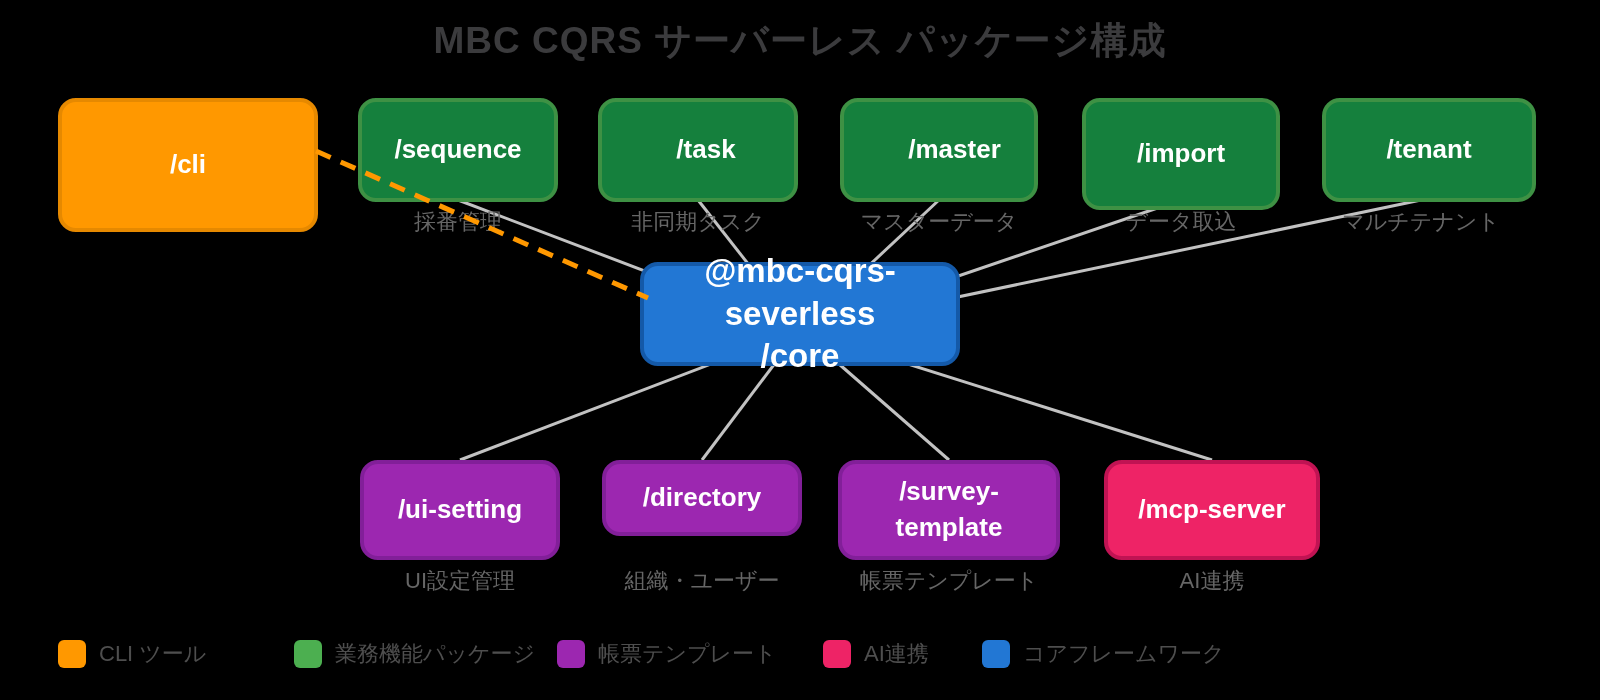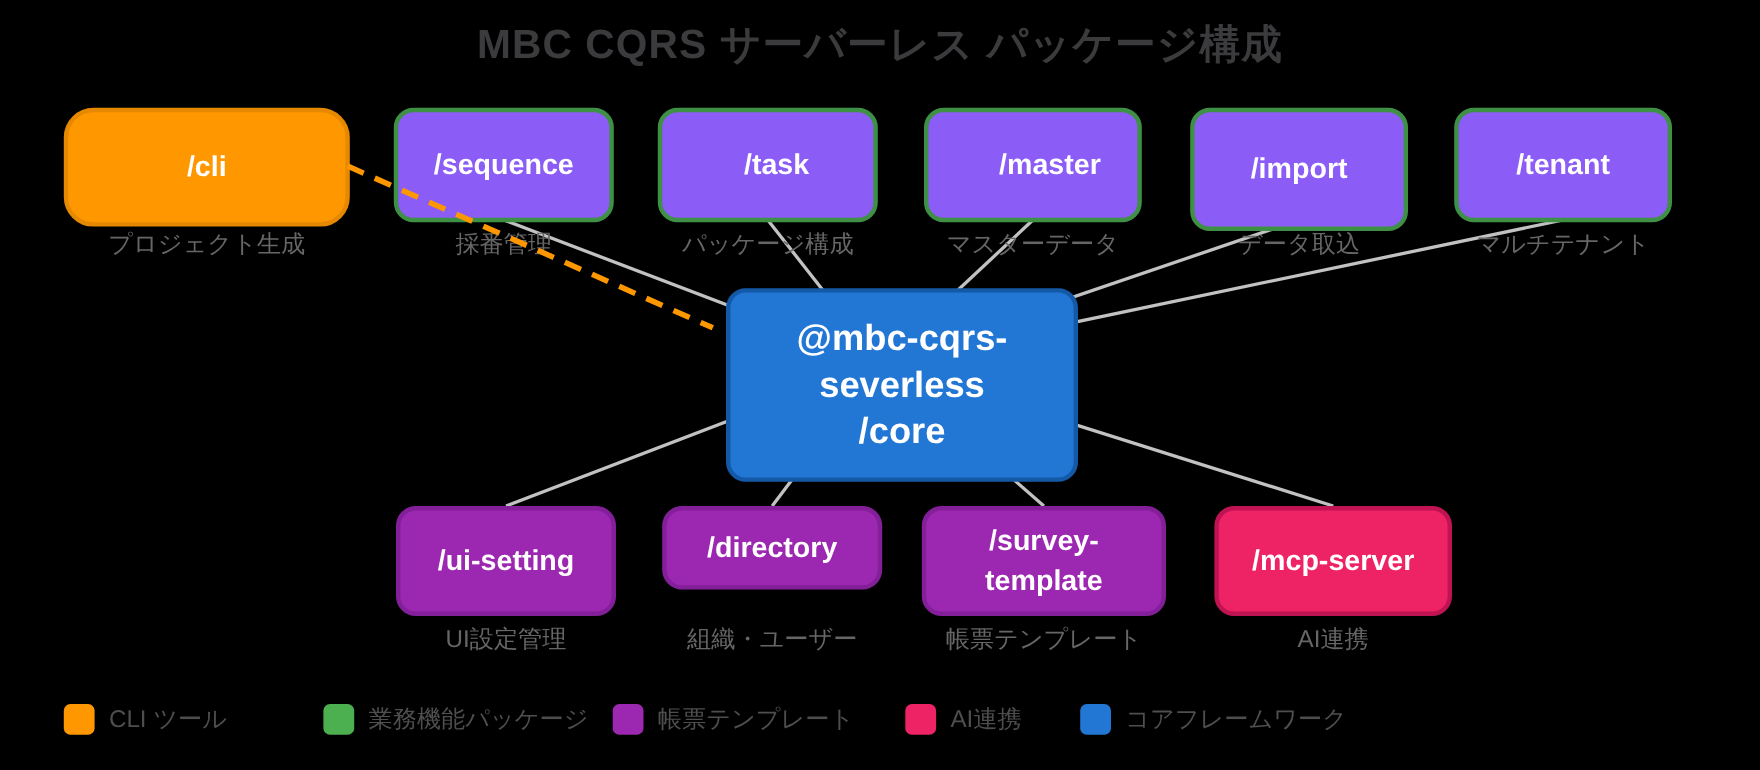--- a/index.html
+++ b/index.html
@@ -12,33 +12,33 @@
     font-size:37px;font-weight:bold;color:#3b3b3d;letter-spacing:1px;z-index:2;
   }
   svg.layer{position:absolute;left:0;top:0;z-index:1;pointer-events:none;}
   svg.layer-top{position:absolute;left:0;top:0;z-index:5;pointer-events:none;}
   .box{
     position:absolute;z-index:2;box-sizing:border-box;border:4px solid;border-radius:18px;
     display:flex;align-items:center;justify-content:center;text-align:center;
     color:#fff;font-weight:bold;font-size:26px;line-height:1.38;white-space:pre-line;
   }
   .c-orange{background:#FF9800;border-color:#E68900;}
-  .c-green{background:#8b5cf6;border-color:#3E9144;}
+  .c-green{background:#15803d;border-color:#3E9144;}
   .c-purple{background:#9C27B0;border-color:#821F99;}
   .c-pink{background:#EE2366;border-color:#C01353;}
   .c-blue{background:#2277D4;border-color:#1459A8;}
   
-  #node-cli{left:58px;top:98px;width:260px;height:108px;border-radius:27px;}
+  #node-cli{left:58px;top:98px;width:260px;height:134px;}
   #node-sequence{left:358px;top:98px;width:200px;height:104px;}
   #node-task{left:598px;top:98px;width:200px;height:104px;padding-left:16px;}
   #node-master{left:840px;top:98px;width:198px;height:104px;padding-left:31px;}
   #node-import{left:1082px;top:98px;width:198px;height:112px;}
-  #node-tenant{left:1322px;top:98px;width:198px;height:104px;}
+  #node-tenant{left:1322px;top:98px;width:214px;height:104px;}
   
-  #node-core{left:640px;top:262px;width:320px;height:176px;font-size:33px;line-height:1.3;margin-left:20px;}
+  #node-core{left:640px;top:262px;width:320px;height:104px;font-size:33px;line-height:1.3;}
   
   #node-ui-setting{left:360px;top:460px;width:200px;height:100px;}
   #node-directory{left:602px;top:460px;width:200px;height:76px;}
   #node-survey-template{left:838px;top:460px;width:222px;height:100px;line-height:1.38;}
   #node-mcp-server{left:1104px;top:460px;width:216px;height:100px;}
   .caption{
     position:absolute;z-index:2;color:#666;font-size:22px;text-align:center;font-weight:500;
   }
   #cap-cli{left:58px;top:207px;width:260px;}
   #cap-sequence{left:358px;top:207px;width:200px;}
@@ -92,23 +92,22 @@
   <div class="box c-green" id="node-master">
     <span>/master</span>
   </div>
   <div class="box c-green" id="node-import">
     <span>/import</span>
   </div>
   <div class="box c-green" id="node-tenant">
     <span>/tenant</span>
   </div>
 
-  <div class="caption" id="cap-cli">プロジェクト生成</div>
   <div class="caption" id="cap-sequence">採番管理</div>
-  <div class="caption" id="cap-task">パッケージ構成</div>
+  <div class="caption" id="cap-task">非同期タスク</div>
   <div class="caption" id="cap-master">マスターデータ</div>
   <div class="caption" id="cap-import">データ取込</div>
   <div class="caption" id="cap-tenant">マルチテナント</div>
 
   <div class="box c-blue" id="node-core">
     <span>@mbc-cqrs-severless
 /core</span>
   </div>
 
   <div class="box c-purple" id="node-ui-setting">

